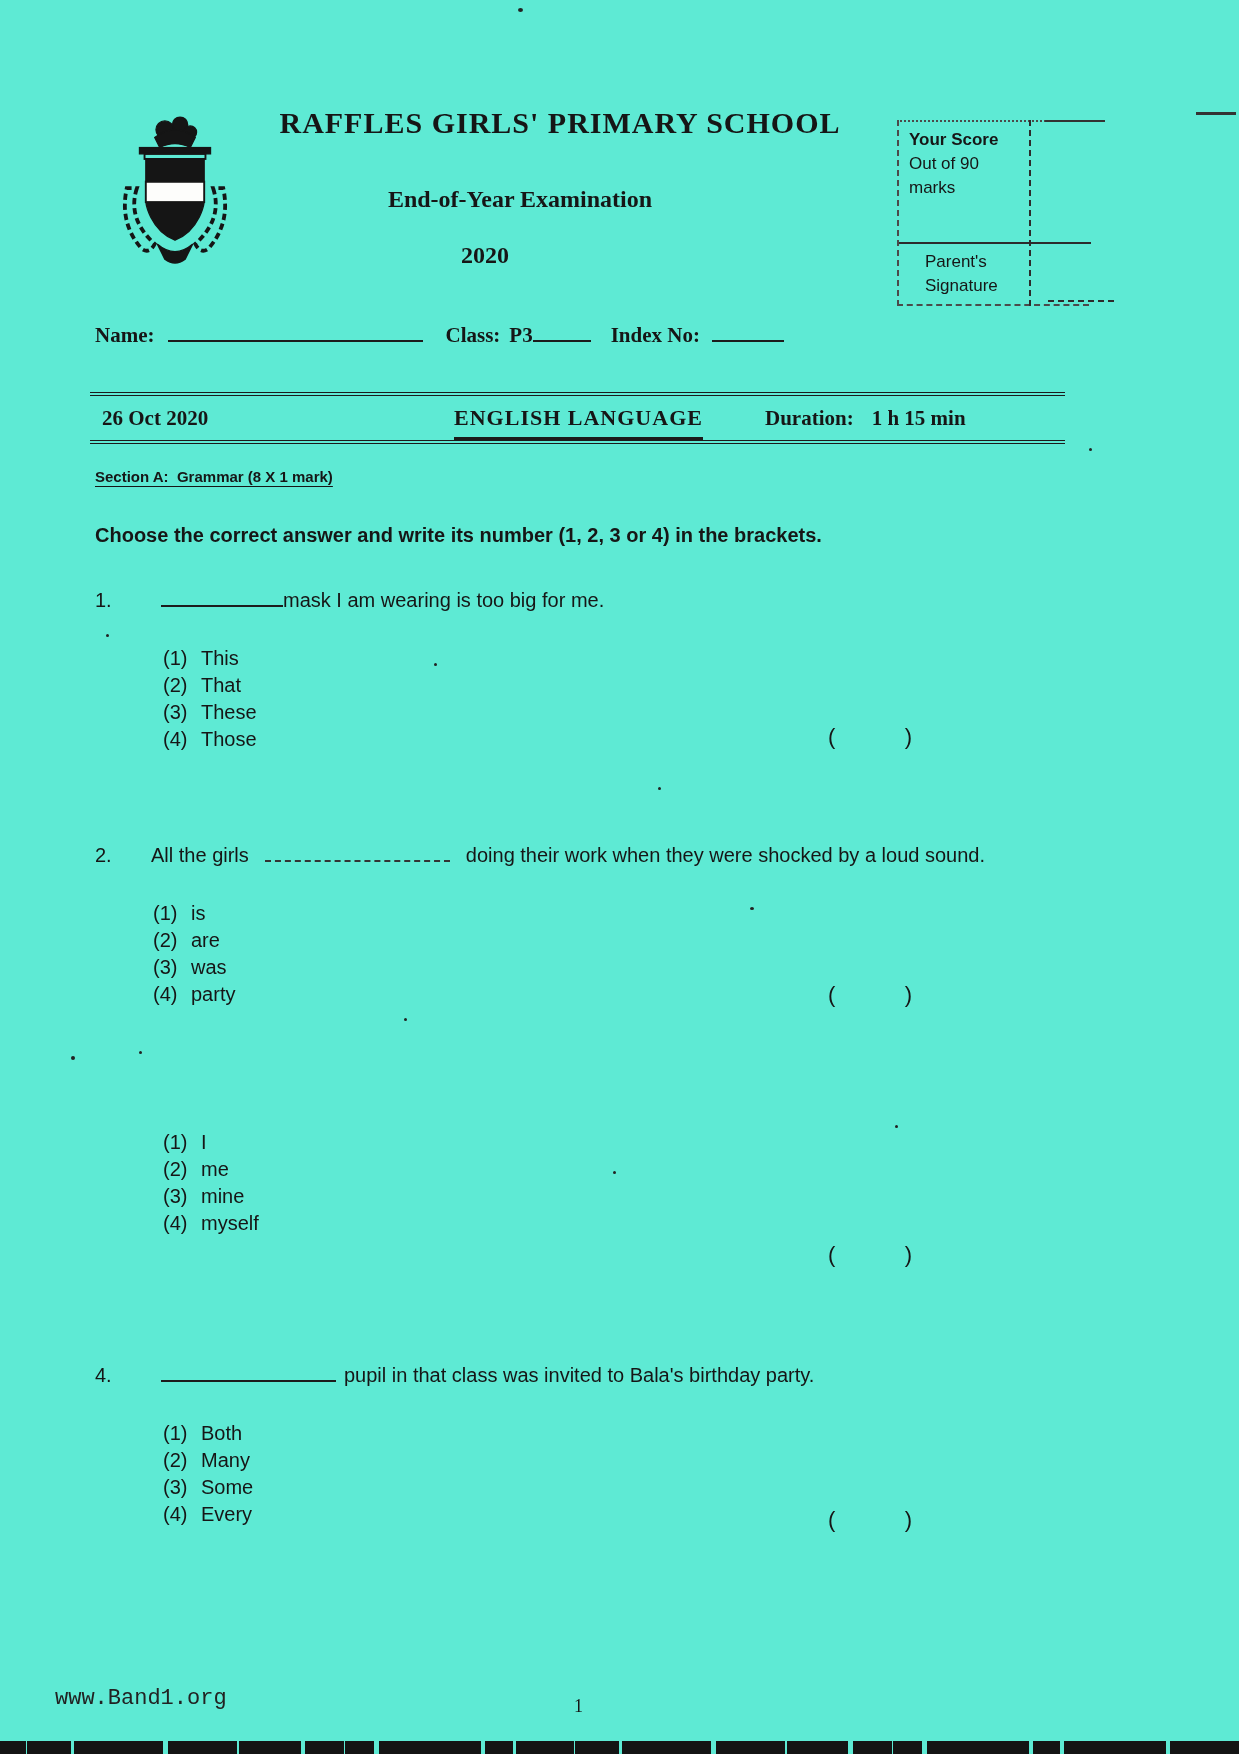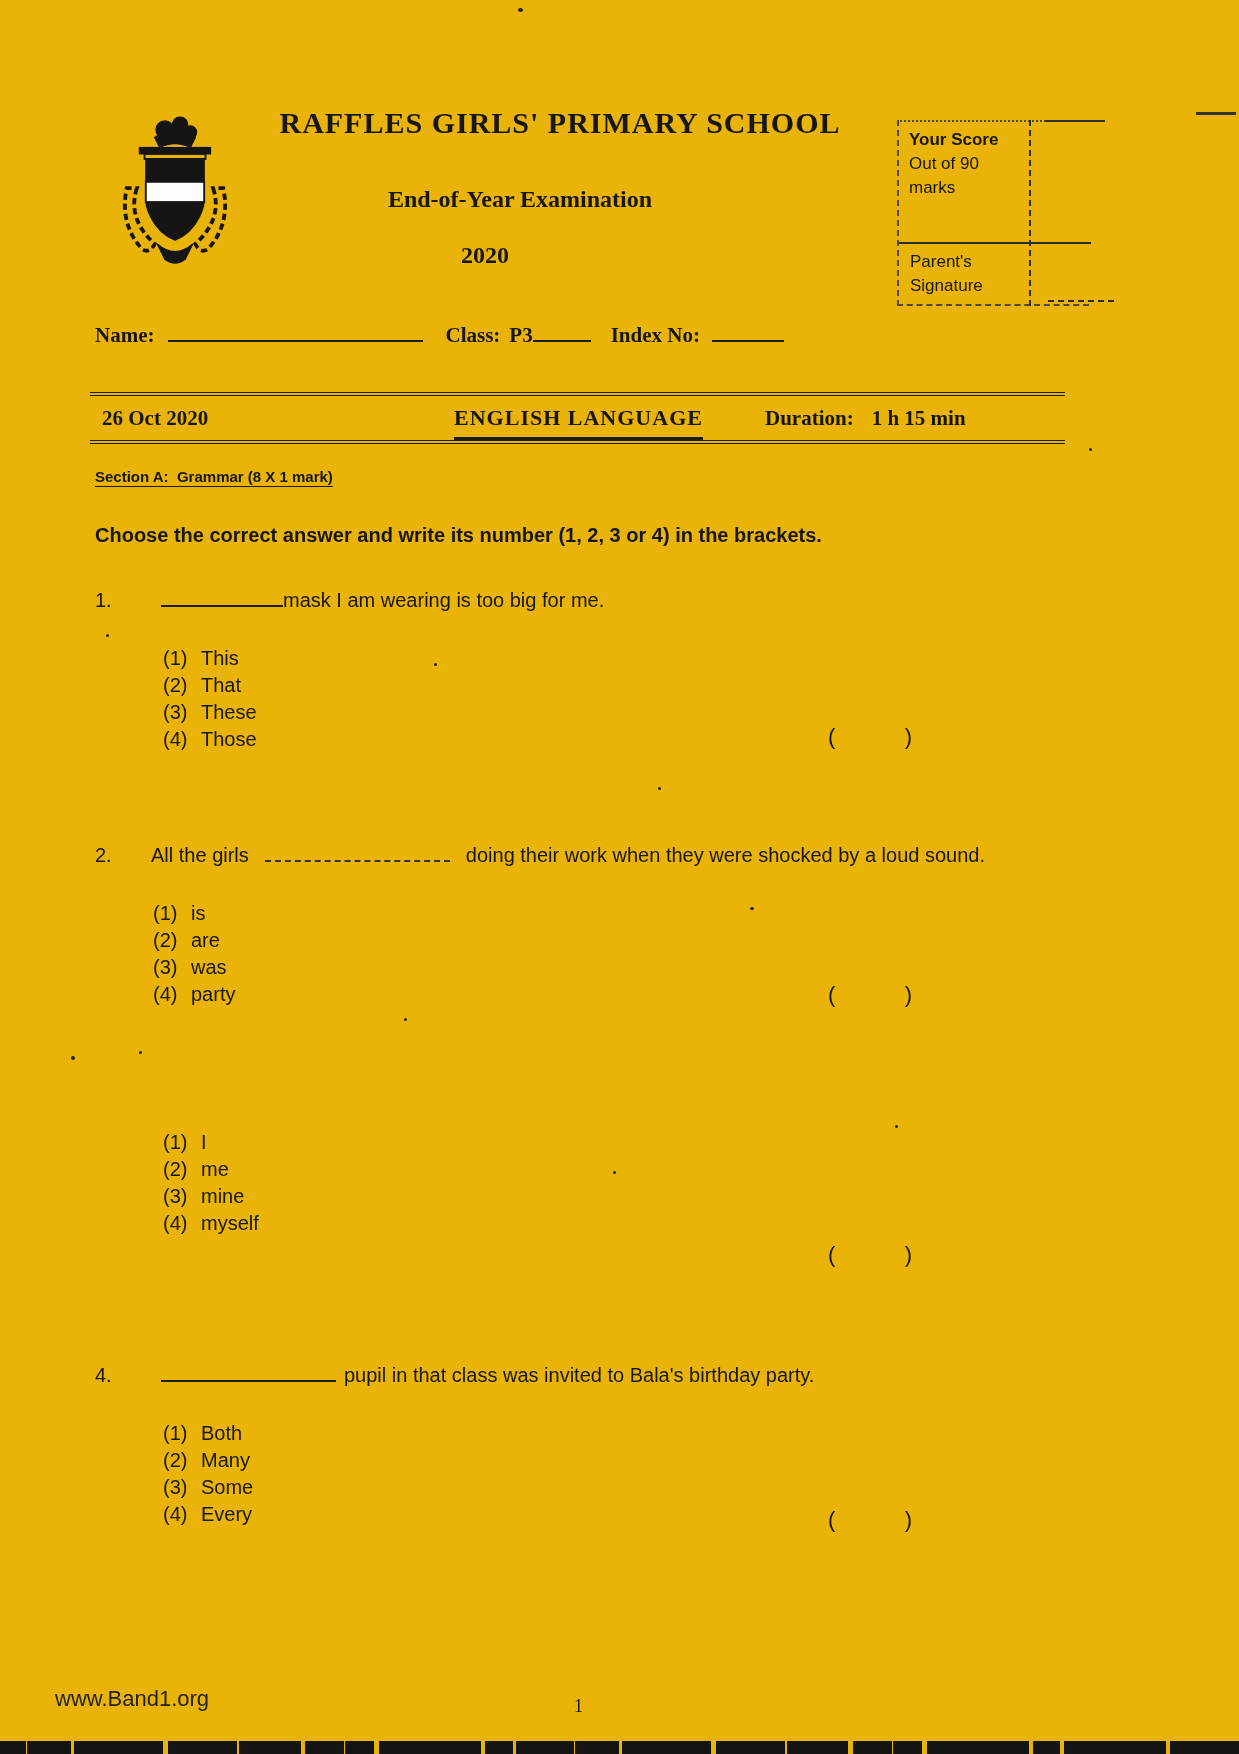--- a/index.html
+++ b/index.html
@@ -1,26 +1,26 @@
 <!DOCTYPE html>
 <html><head>
 <meta charset="utf-8">
 <style>
   html,body{margin:0;padding:0;background:#9a9a9a;}
   .page{
     position:relative;
     width:1239px;height:1754px;
-    background:#eab308;
+    background:#5eead4;
     overflow:hidden;
     color:#161616;
     font-family:"Liberation Sans", sans-serif;
   }
   .serif{font-family:"Liberation Serif", serif;}
   .sans{font-family:"Liberation Sans", sans-serif;}
-  .mono{font-family:Liberation Sans, sans-serif;text-align:center;}
+  .mono{font-family:Liberation Mono, monospace;text-align:center;}
   .abs{position:absolute;}
   .b{font-weight:bold;}
   .ctr{text-align:center;}
 
   
   .school-title{left:240px;top:106px;width:640px;font-size:30px;letter-spacing:1px;}
   .exam-title{left:240px;top:186px;width:560px;font-size:24px;}
   .exam-year{left:240px;top:242px;width:490px;font-size:24px;}
 
   
@@ -30,21 +30,21 @@
   .score-box{
     left:897px;top:120px;width:190px;height:182px;
     border-left:2px dashed #4a4a4a;
     border-top:2px dotted #4a4a4a;
     border-bottom:2px dashed #4a4a4a;
     font-size:17px;line-height:24px;
   }
   .score-vline{position:absolute;left:130px;top:-2px;bottom:-2px;width:0;border-left:2px dashed #2c2c2c;}
   .score-hline{position:absolute;left:0;right:-2px;top:120px;height:0;border-top:2px solid #2c2c2c;}
   .score-cell{position:absolute;left:10px;top:6px;width:100px;}
-  .sig-cell{position:absolute;left:11px;top:128px;width:112px;}
+  .sig-cell{position:absolute;left:26px;top:128px;width:112px;}
   .tickline{background:#2c2c2c;height:2px;}
   .tickline.dashed{background:none;border-top:2px dashed #2c2c2c;height:0;}
 
   
   .name-row{left:95px;top:320px;width:1000px;font-size:21px;display:flex;align-items:baseline;}
   .blank{display:inline-block;height:20px;border-bottom:2px solid #1c1c1c;vertical-align:baseline;}
   .blank.dashed{border-bottom-style:dashed;border-bottom-color:#333;}
 
   
   .info-bar{

